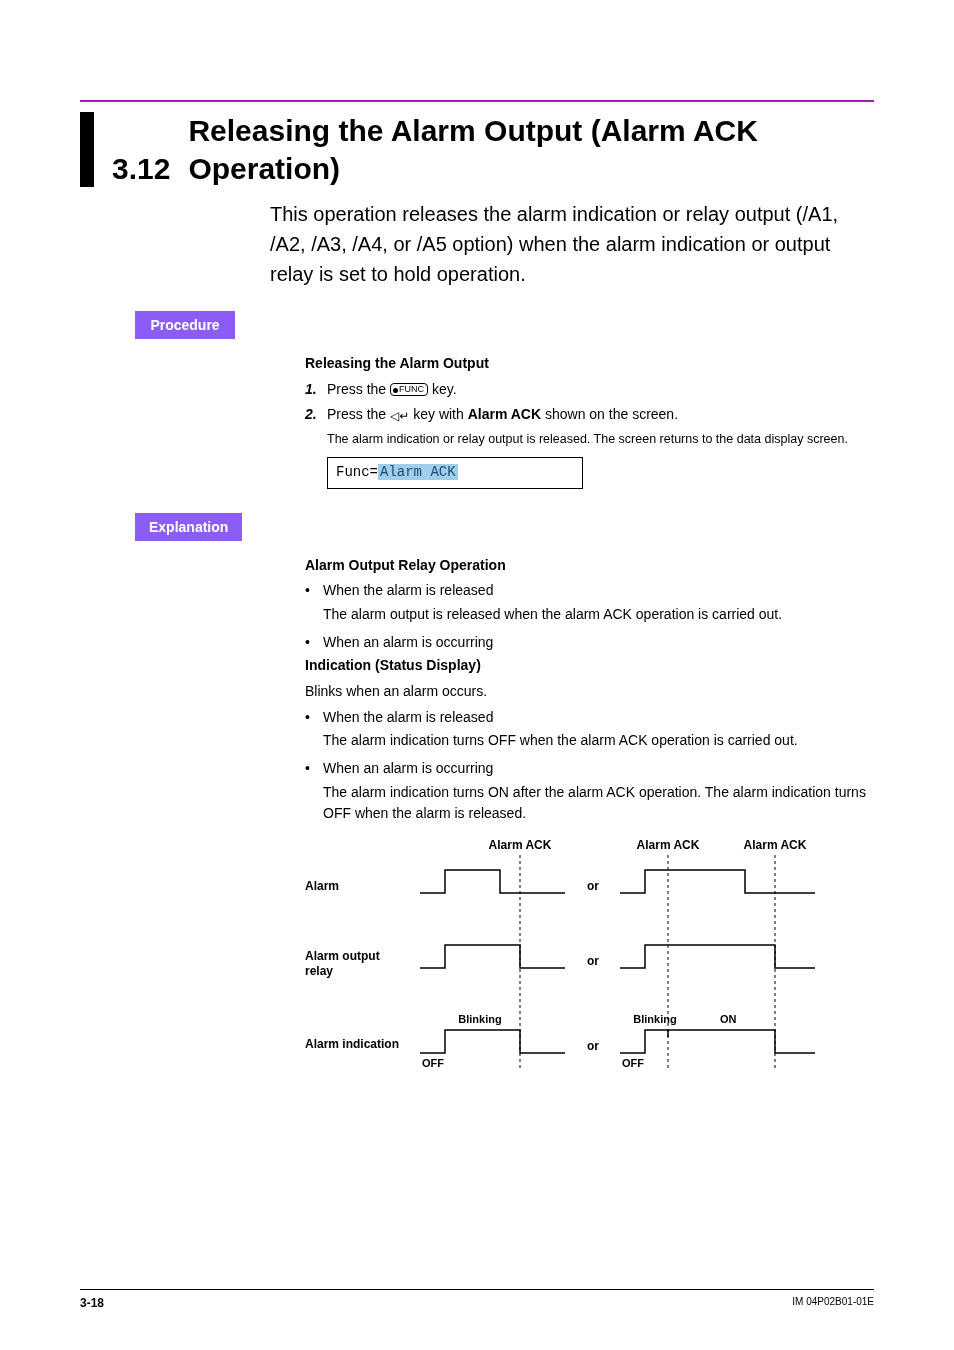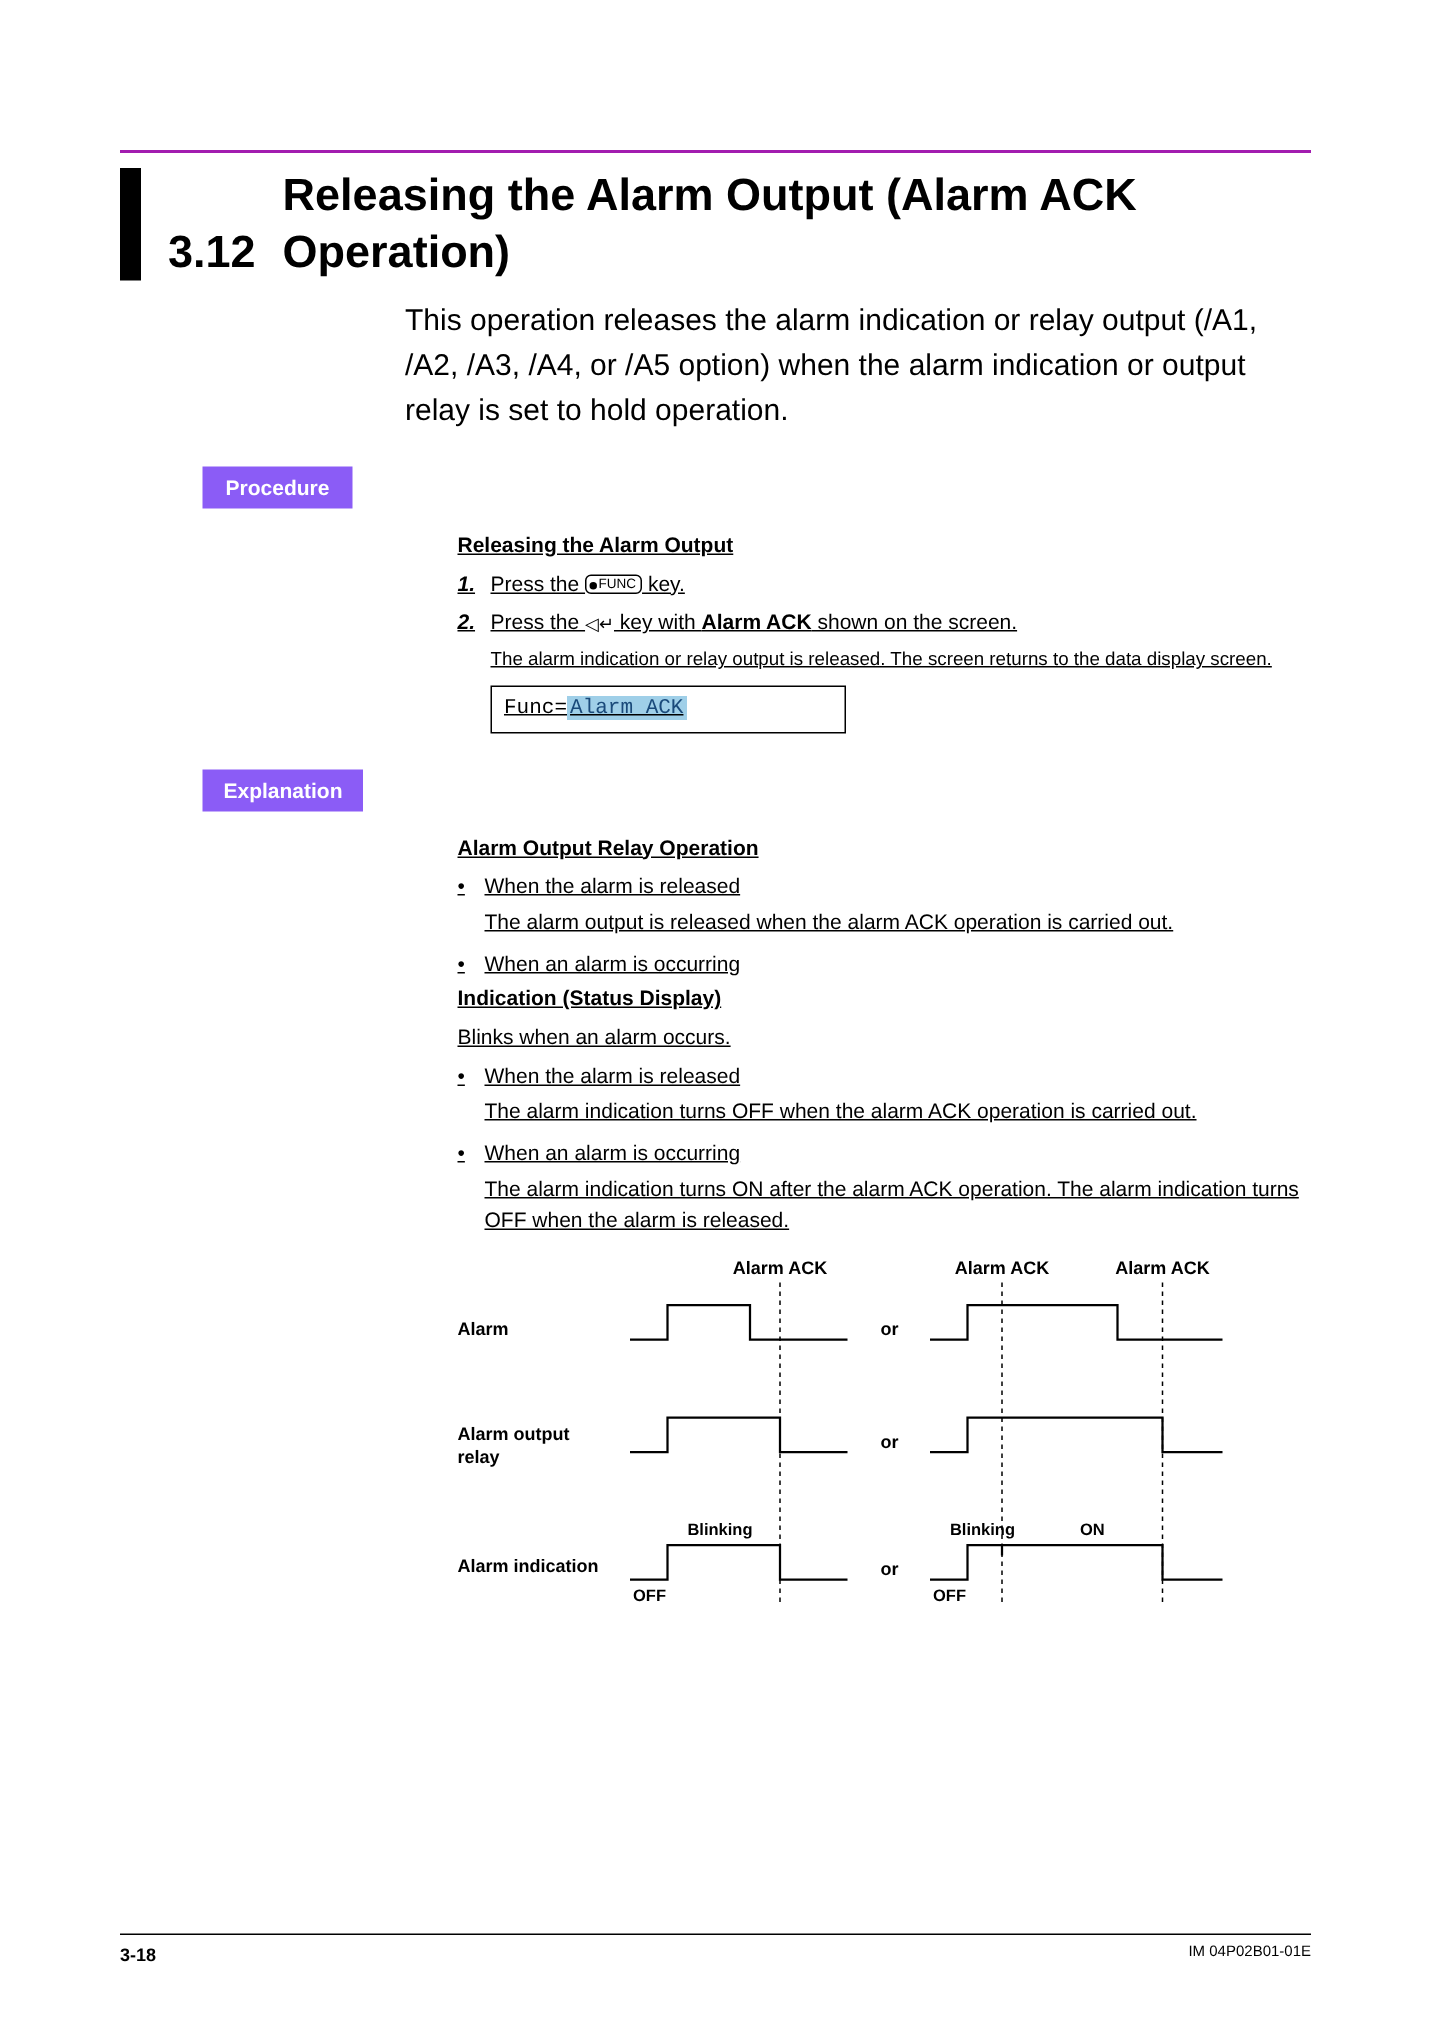--- a/index.html
+++ b/index.html
@@ -51,21 +51,20 @@
     display: inline-block;
     margin-left: 55px;
     margin-bottom: 14px;
     min-width: 100px;
     text-align: center;
   }
   .content {
     margin-left: 225px;
     font-size: 14px;
     line-height: 1.55;
-    text-decoration: underline;
   }
   .sub-head {
     font-weight: bold;
     margin-bottom: 4px;
   }
   .step {
     display: flex;
     margin-bottom: 4px;
   }
   .step-num {
@@ -99,21 +98,21 @@
     line-height: 1;
   }
   .small-note {
     font-size: 12.5px;
     line-height: 1.5;
     margin-left: 22px;
     margin-bottom: 8px;
   }
   .screen-box {
     border: 1.5px solid #000;
-    width: 237px;
+    width: 256px;
     padding: 4px 8px;
     margin-left: 22px;
     margin-top: 6px;
     margin-bottom: 24px;
     font-family: "Courier New", monospace;
     font-size: 14px;
   }
   .screen-hi {
     background: #9fcfe8;
     color: #1a4a7a;

